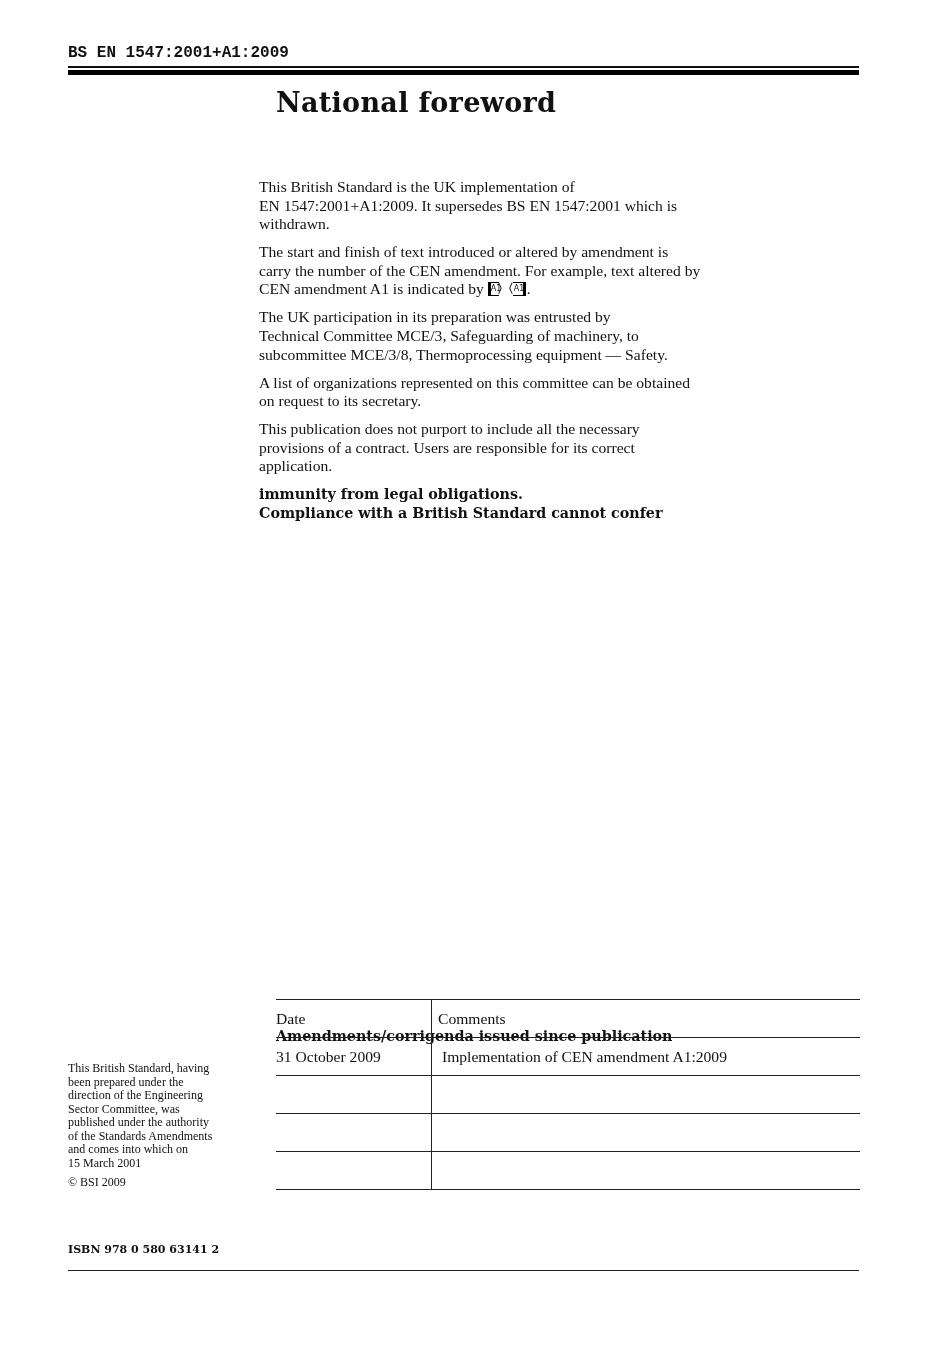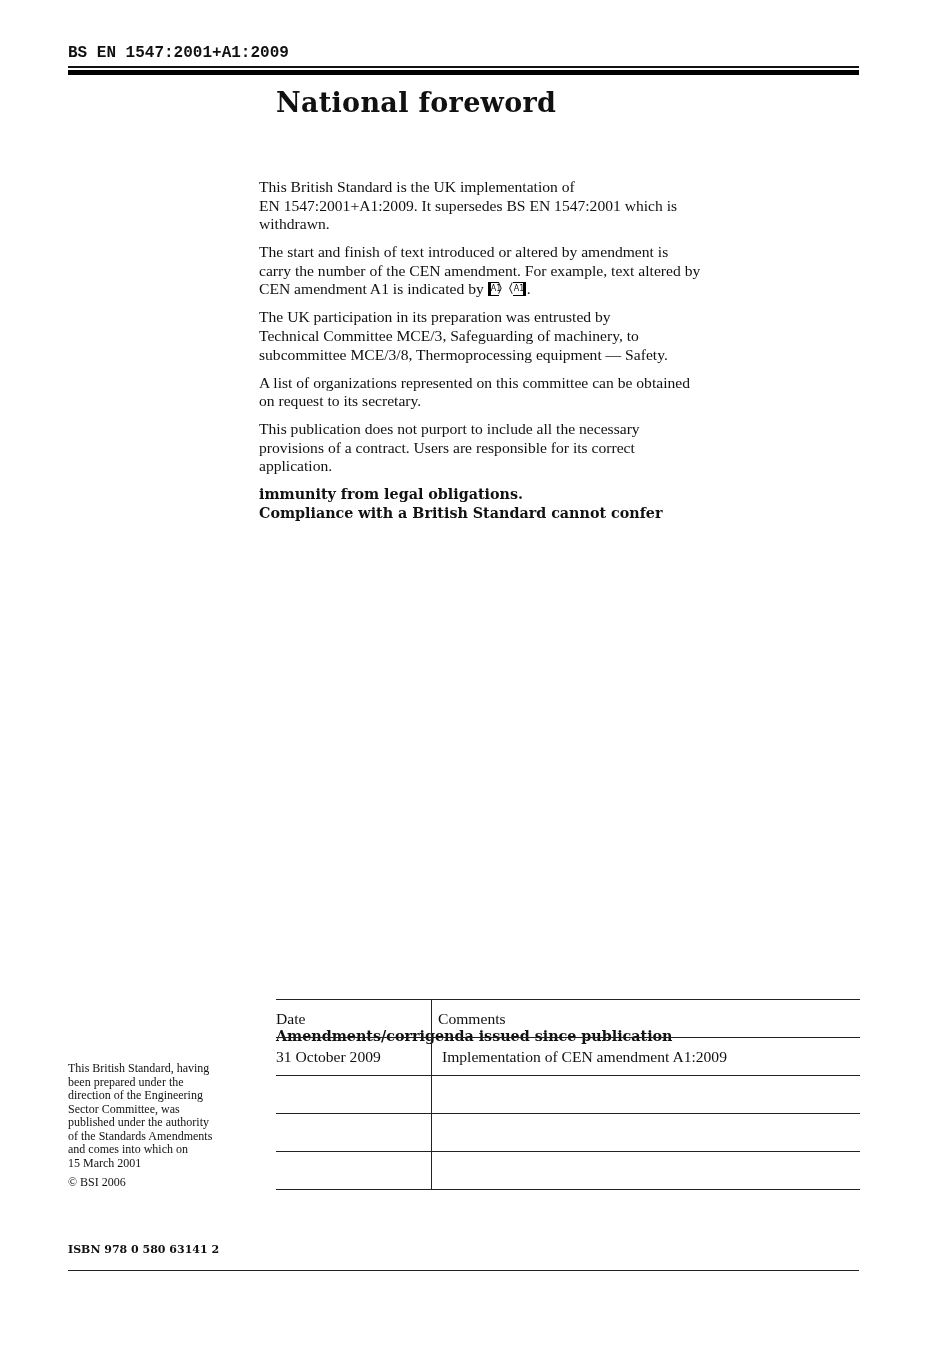--- a/index.html
+++ b/index.html
@@ -116,21 +116,21 @@
 <div class="side-note">
   <span class="line">This British Standard, having</span>
   <span class="line">been prepared under the</span>
   <span class="line">direction of the Engineering</span>
   <span class="line">Sector Committee, was</span>
   <span class="line">published under the authority</span>
   <span class="line">of the Standards Amendments</span>
   <span class="line">and comes into which on</span>
   <span class="line">15 March 2001</span>
 </div>
-<div class="copyright">© BSI 2006</div>
+<div class="copyright">© BSI 2009</div>
 <div class="isbn">ISBN 978 0 580 63141 2</div>
 
 <div class="amend-title">Amendments/corrigenda issued since publication</div>
 <table class="amend-table">
   <tbody>
       <tr class="header">
     <td class="c1">Date</td>
     <td class="c2">Comments</td>
   </tr>
   <tr>

